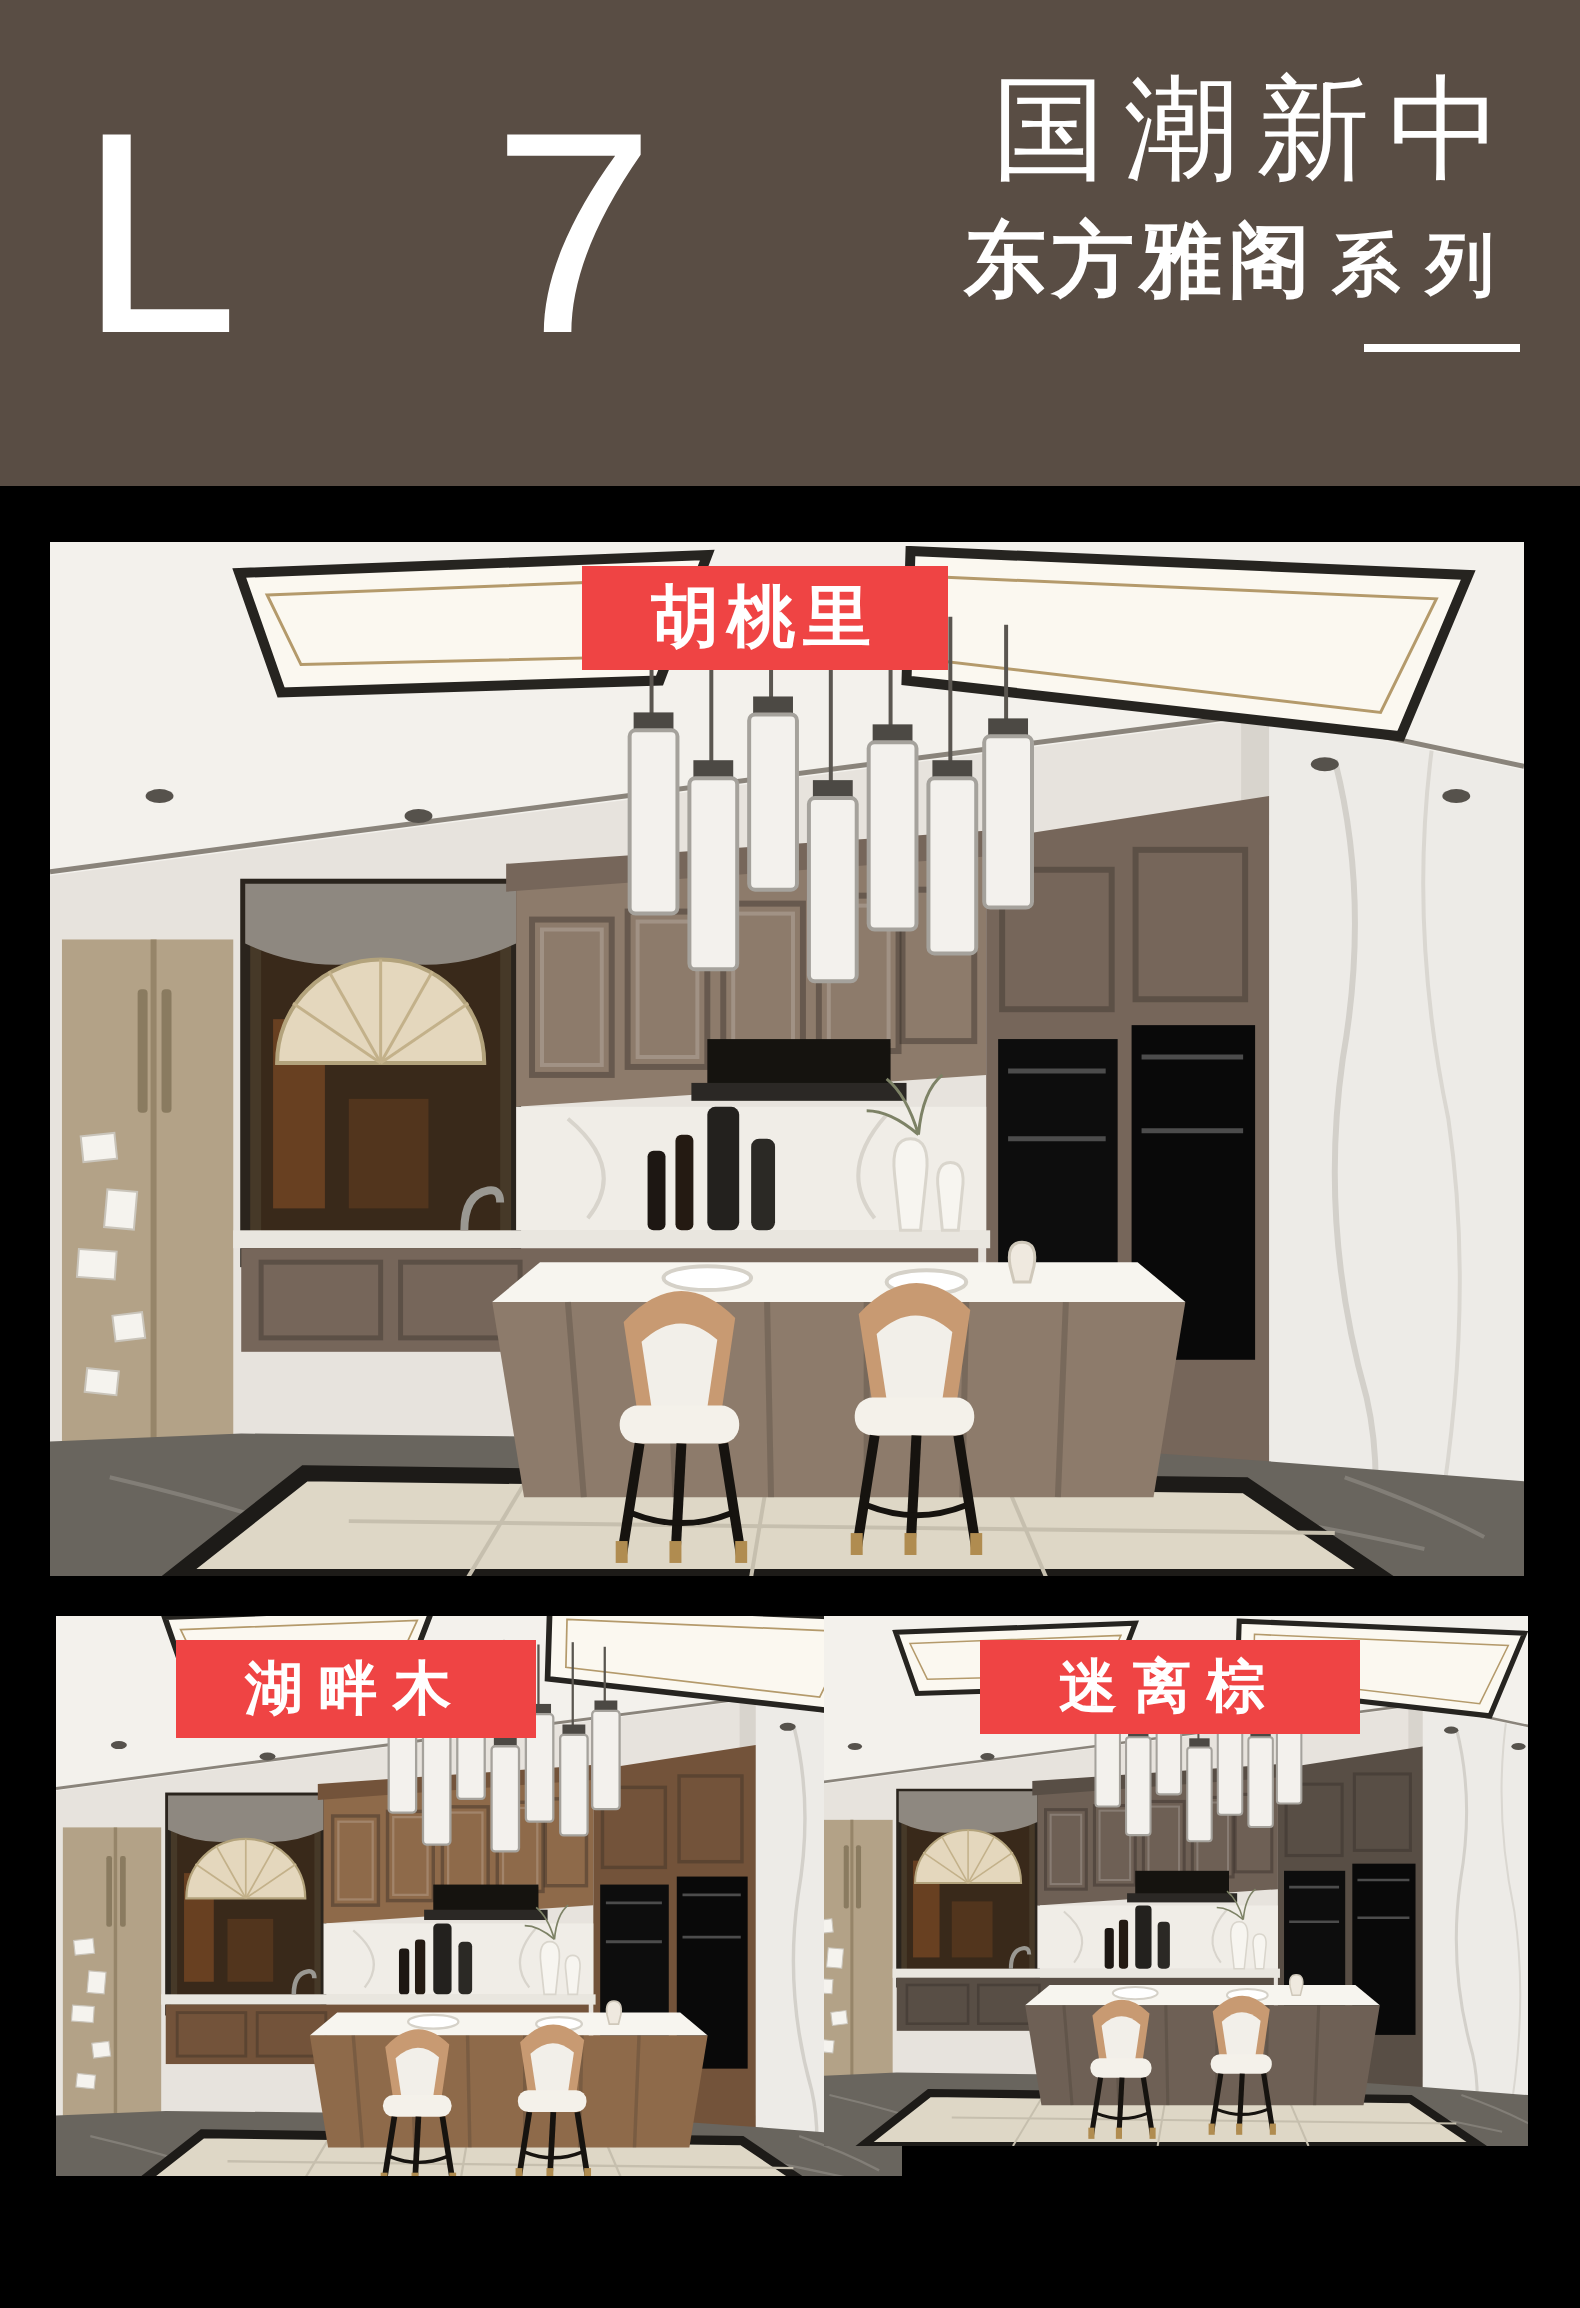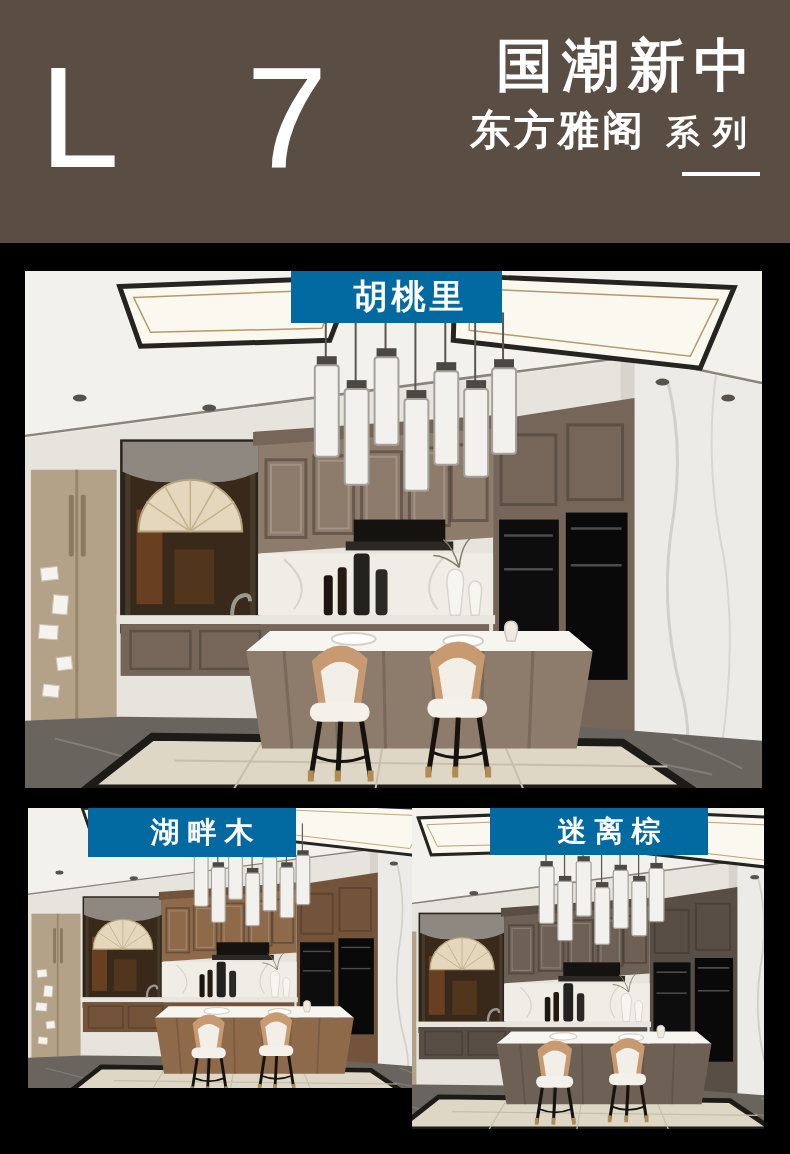--- a/index.html
+++ b/index.html
@@ -8,35 +8,35 @@
     font-family:"Liberation Sans",sans-serif;overflow:hidden;
   }
   
   .header{position:absolute;left:0;top:0;width:790px;height:243px;background:#594d44;}
   .model-code{
     position:absolute;left:34px;top:52px;color:#fff;
     font-family:Liberation Mono, monospace;
     font-size:150px;line-height:1.0;letter-spacing:14px;font-weight:400;
   }
   .header-right{position:absolute;right:30px;top:34px;text-align:right;color:#fff;}
-  .hr-title{font-size:57px;font-weight:bold;letter-spacing:9px;line-height:1.1;white-space:nowrap;}
+  .hr-title{font-size:57px;font-weight:normal;letter-spacing:9px;line-height:1.1;white-space:nowrap;}
   .hr-series{margin-top:6px;font-size:41px;font-weight:bold;letter-spacing:3px;white-space:nowrap;}
-  .hr-series .suffix{font-size:34px;letter-spacing:13px;margin-left:20px;}
+  .hr-series .suffix{font-size:34px;letter-spacing:13px;margin-left:8px;}
   .hr-rule{width:78px;height:4px;background:#fff;margin:14px 0 0 auto;}
   .hr-tagline{margin-top:16px;font-size:29px;font-weight:bold;letter-spacing:2px;white-space:nowrap;}
   
   .photo{position:absolute;overflow:hidden;background:#111;}
   .photo svg{position:absolute;left:0;top:0;width:100%;height:100%;display:block;}
   .photo-main {left:25px; top:271px; width:737px; height:517px;}
   .photo-left {left:28px; top:808px; width:423px; height:280px;}
-  .photo-right{left:412px;top:808px; width:352px; height:321px;}
+  .photo-right{left:412px;top:808px; width:352px; height:265px;}
   .badge{
-    position:absolute;top:0;background:#0369a1;color:#fff;z-index:2;
+    position:absolute;top:12px;background:#ef4444;color:#fff;z-index:2;
     display:flex;align-items:center;justify-content:center;
-    font-weight:bold;white-space:nowrap;padding-left:28px;
+    font-weight:bold;white-space:nowrap;
   }
   .badge-main {left:266px;width:183px;height:52px;font-size:34px;letter-spacing:4px;}
   .badge-left {left:60px; width:180px;height:49px;font-size:29px;letter-spacing:8px;}
   .badge-right{left:78px; width:190px;height:47px;font-size:29px;letter-spacing:8px;}
 </style>
 </head>
 <body>
 
 <div class="header">
   <div class="model-code">L 7</div>

